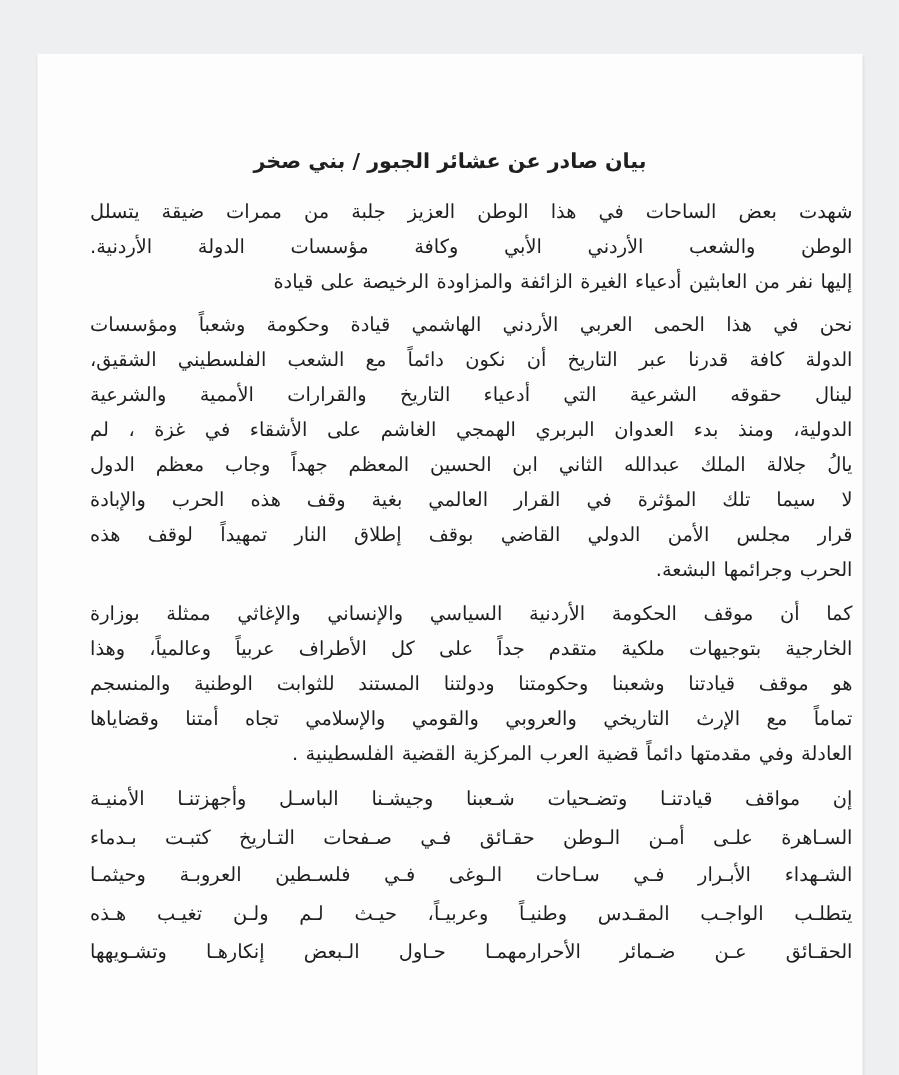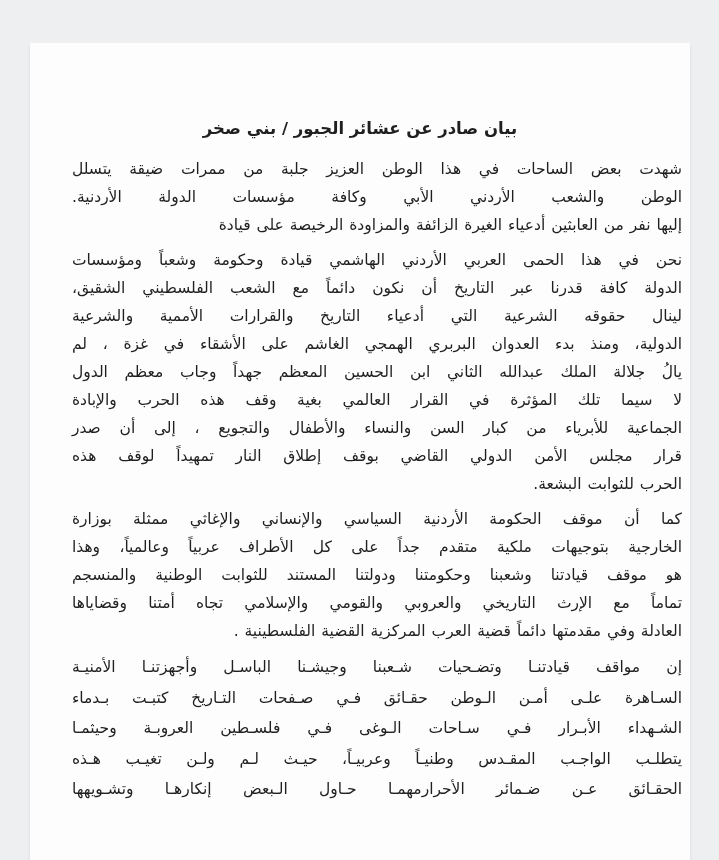--- a/index.html
+++ b/index.html
@@ -70,23 +70,22 @@
           <div class="line">الوطن والشعب الأردني الأبي وكافة مؤسسات الدولة الأردنية.</div>
           <div class="line">إليها نفر من العابثين أدعياء الغيرة الزائفة والمزاودة الرخيصة على قيادة</div>
         </div>
         <div class="para">
           <div class="line">نحن في هذا الحمى العربي الأردني الهاشمي قيادة وحكومة وشعباً ومؤسسات</div>
           <div class="line">الدولة كافة قدرنا عبر التاريخ أن نكون دائماً مع الشعب الفلسطيني الشقيق،</div>
           <div class="line">لينال حقوقه الشرعية التي أدعياء التاريخ والقرارات الأممية والشرعية</div>
           <div class="line">الدولية، ومنذ بدء العدوان البربري الهمجي الغاشم على الأشقاء في غزة ، لم</div>
           <div class="line">يالُ جلالة الملك عبدالله الثاني ابن الحسين المعظم جهداً وجاب معظم الدول</div>
           <div class="line">لا سيما تلك المؤثرة في القرار العالمي بغية وقف هذه الحرب والإبادة</div>
-          <div class="line">الجماعية للأبرياء من كبار السن والنساء والأطفال والتجويع ، إلى أن صدر</div>
           <div class="line">قرار مجلس الأمن الدولي القاضي بوقف إطلاق النار تمهيداً لوقف هذه</div>
-          <div class="line">الحرب للثوابت البشعة.</div>
+          <div class="line">الحرب وجرائمها البشعة.</div>
         </div>
         <div class="para">
           <div class="line">كما أن موقف الحكومة الأردنية السياسي والإنساني والإغاثي ممثلة بوزارة</div>
           <div class="line">الخارجية بتوجيهات ملكية متقدم جداً على كل الأطراف عربياً وعالمياً، وهذا</div>
           <div class="line">هو موقف قيادتنا وشعبنا وحكومتنا ودولتنا المستند للثوابت الوطنية والمنسجم</div>
           <div class="line">تماماً مع الإرث التاريخي والعروبي والقومي والإسلامي تجاه أمتنا وقضاياها</div>
           <div class="line">العادلة وفي مقدمتها دائماً قضية العرب المركزية القضية الفلسطينية .</div>
         </div>
         <div class="para kashida justify-last">
           <div class="line">إن مواقف قيادتنـا وتضـحيات شـعبنا وجيشـنا الباسـل وأجهزتنـا الأمنيـة</div>

